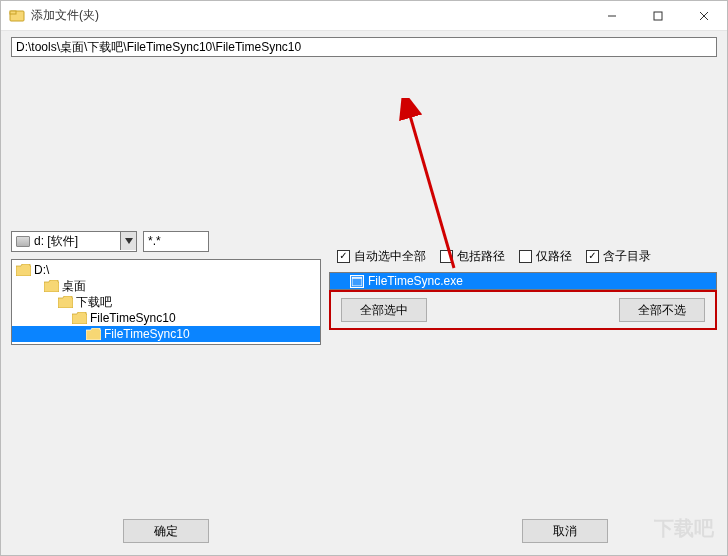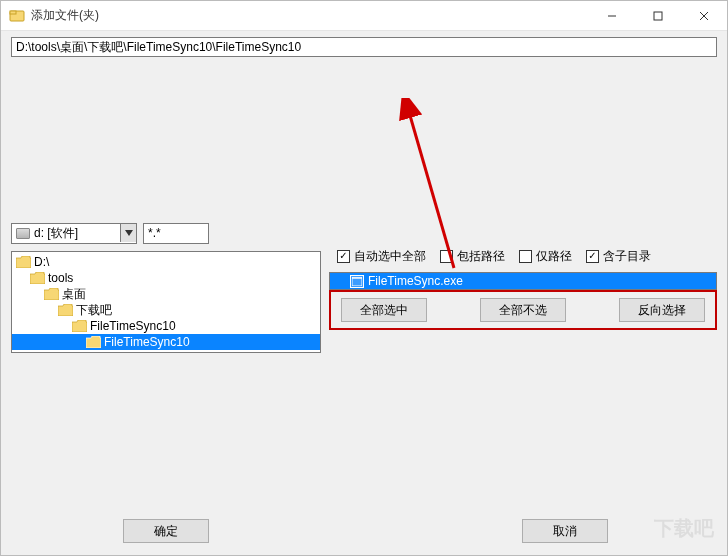--- a/index.html
+++ b/index.html
@@ -99,23 +99,20 @@
                 <polygon points="0,0 8,0 4,6" fill="#333"></polygon>
               </svg>
           </span>
         </div>
         <input class="filter-box" type="text" value="*.*" style="">
       </div>
       <div class="tree" id="tree">
           <div class="tree-node" style="padding-left: 4px;"><span class="folder"><svg class="folder-svg-open" viewBox="0 0 15 12">
                 <path d="M0 2 L5 2 L6 0 L14 0 L14 2 L15 2 L15 12 L0 12 Z" fill="#f7d774" stroke="#c9a227" stroke-width="0.7"></path>
               </svg></span><span>D:\</span></div>
-          <div class="tree-node" style="padding-left: 18px;"><span class="folder"><svg class="folder-svg-open" viewBox="0 0 15 12">
-                <path d="M0 2 L5 2 L6 0 L14 0 L14 2 L15 2 L15 12 L0 12 Z" fill="#f7d774" stroke="#c9a227" stroke-width="0.7"></path>
-              </svg></span><span>tools</span></div>
           <div class="tree-node" style="padding-left: 32px;"><span class="folder"><svg class="folder-svg-open" viewBox="0 0 15 12">
                 <path d="M0 2 L5 2 L6 0 L14 0 L14 2 L15 2 L15 12 L0 12 Z" fill="#f7d774" stroke="#c9a227" stroke-width="0.7"></path>
               </svg></span><span>桌面</span></div>
           <div class="tree-node" style="padding-left: 46px;"><span class="folder"><svg class="folder-svg-open" viewBox="0 0 15 12">
                 <path d="M0 2 L5 2 L6 0 L14 0 L14 2 L15 2 L15 12 L0 12 Z" fill="#f7d774" stroke="#c9a227" stroke-width="0.7"></path>
               </svg></span><span>下载吧</span></div>
           <div class="tree-node" style="padding-left: 60px;"><span class="folder"><svg class="folder-svg-open" viewBox="0 0 15 12">
                 <path d="M0 2 L5 2 L6 0 L14 0 L14 2 L15 2 L15 12 L0 12 Z" fill="#f7d774" stroke="#c9a227" stroke-width="0.7"></path>
               </svg></span><span>FileTimeSync10</span></div>
           <div class="tree-node selected" style="padding-left: 74px;"><span class="folder"><svg class="folder-svg-open" viewBox="0 0 15 12">
@@ -150,21 +147,20 @@
                 <rect x="0" y="0" width="10" height="9" fill="none" stroke="#fff" stroke-width="1"></rect>
                 <rect x="0" y="0" width="10" height="2" fill="#fff" opacity="0.7"></rect>
               </svg>
             </span>
             <span>FileTimeSync.exe</span>
           </div>
         </div>
       <div class="sel-buttons">
         <button>全部选中</button>
         <button>全部不选</button>
-        <button>反向选择</button>
       </div>
     </div>
 
   </div>
 
   <div class="bottom-buttons">
     <div style="width:310px; display:flex; justify-content:center;">
       <button>确定</button>
     </div>
     <div class="spacer"></div>

